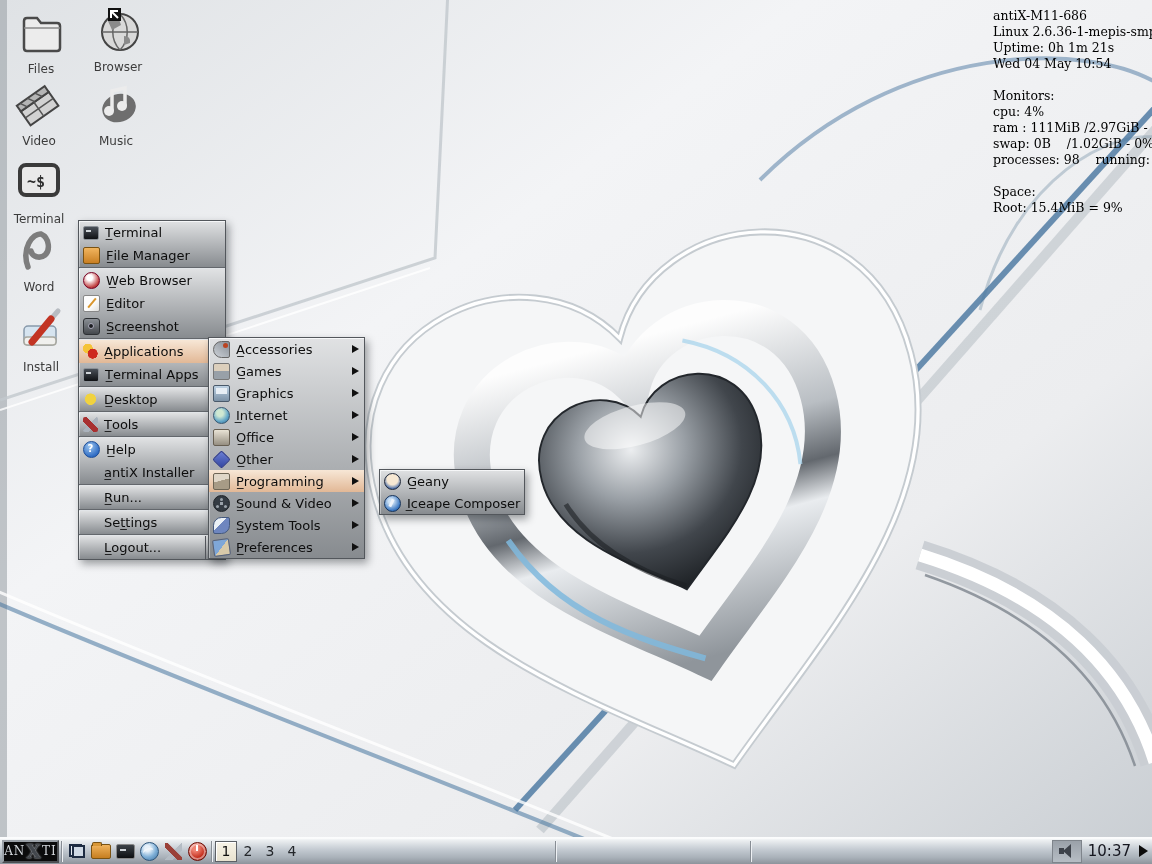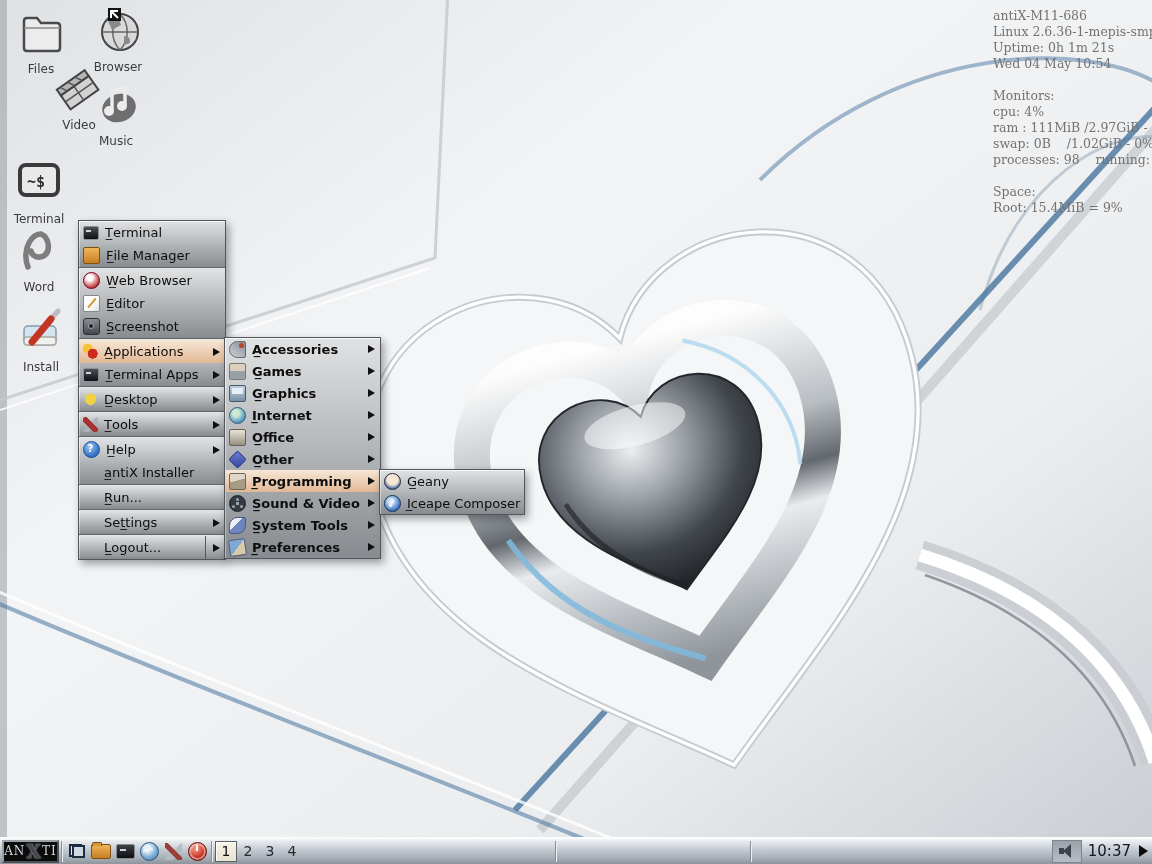--- a/index.html
+++ b/index.html
@@ -3,21 +3,21 @@
 <meta charset="utf-8">
 <style>
   html,body{margin:0;padding:0;background:#444;}
   #screen{position:relative;width:1152px;height:864px;overflow:hidden;
           font-family:"DejaVu Sans",sans-serif;background:#e8eaec;}
   #wallpaper{position:absolute;left:0;top:0;width:1152px;height:864px;}
 
   
   #conky{position:absolute;left:993px;top:8px;width:158px;
          font-family:"DejaVu Serif",serif;font-size:12.5px;line-height:16px;
-         color:#737373;}
+         color:#000000;}
   .cline{white-space:pre;min-height:16px;}
 
   
   .dicon{position:absolute;width:78px;text-align:center;cursor:default;}
   .dicon .dimg{width:48px;height:48px;margin:0 auto;}
   .dicon .dlabel{font-size:12px;color:#3c3c3c;margin-top:2px;white-space:nowrap;}
 
   
   .menu{position:absolute;background:#aeb2b6;border:1px solid #53575c;
         box-shadow:1px 1px 0 #e8ebee inset,3px 4px 8px rgba(20,25,30,.4);
@@ -196,21 +196,21 @@
     <svg class="dimg" viewBox="0 0 48 48">
       <circle cx="26" cy="26" r="18" fill="#d9d9d9" stroke="#444" stroke-width="2"></circle>
       <path d="M8 26 h36 M26 8 a26 26 0 0 1 0 36 M26 8 a26 26 0 0 0 0 36" stroke="#666" stroke-width="1.5" fill="none"></path>
       <path d="M14 15 q7-5 11-2 l2 6 -9 5 z M30 30 q7 0 6 7 l-6 2 z" fill="#8a8a8a"></path>
       <rect x="14" y="2" width="13" height="13" fill="#111"></rect>
       <path d="M17 12 V5 h7 M17 5 l7 7" stroke="#fff" stroke-width="2" fill="none"></path>
     </svg>
     <div class="dlabel">Browser</div>
   </div>
 
-  <div class="dicon" style="left:0px;top:64px;padding-left:40px;">
+  <div class="dicon" style="left:0px;top:80px;">
     <svg class="dimg" viewBox="0 0 48 48">
       <g transform="rotate(-35 24 26)">
         <rect x="6" y="20" width="34" height="17" fill="#d2d2d2" stroke="#444" stroke-width="2"></rect>
         <rect x="6" y="13" width="34" height="7" fill="#b5b5b5" stroke="#444" stroke-width="2"></rect>
         <path d="M6 28 h34 M22 20 v17 M10 13 l4 7 M19 13 l4 7 M28 13 l4 7" stroke="#555" stroke-width="1.5"></path>
       </g>
     </svg>
     <div class="dlabel">Video</div>
   </div>
 
@@ -337,21 +337,21 @@
       <div class="mrow">
         <span class="icsp"></span>
         <span class="mlabel">L̲ogout...</span>
         <span class="prediv">
             <span class="marrow"></span>
           </span>
       </div>
     </div>
   </div>
 
-  <div class="menu menu-sub" style="left:224px;top:337px;width:155px;font-weight:bold;">
+  <div class="menu menu-sub" style="left:208px;top:337px;width:155px;">
     <div class="msec">
       <div class="mrow">
         <span class="ic ic-key"></span>
         <span class="mlabel">A̲ccessories</span>
         <span class="marrow"></span>
       </div>
       <div class="mrow">
         <span class="ic ic-games"></span>
         <span class="mlabel">G̲ames</span>
         <span class="marrow"></span>

